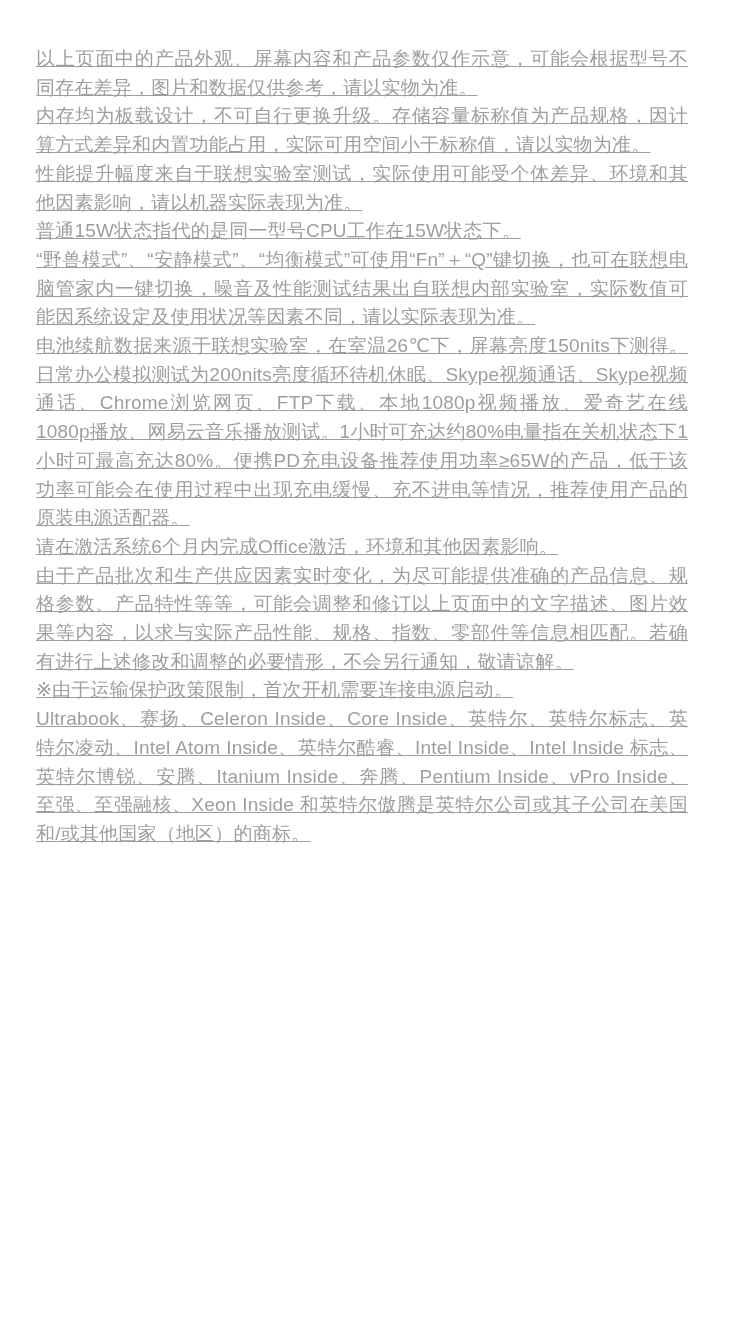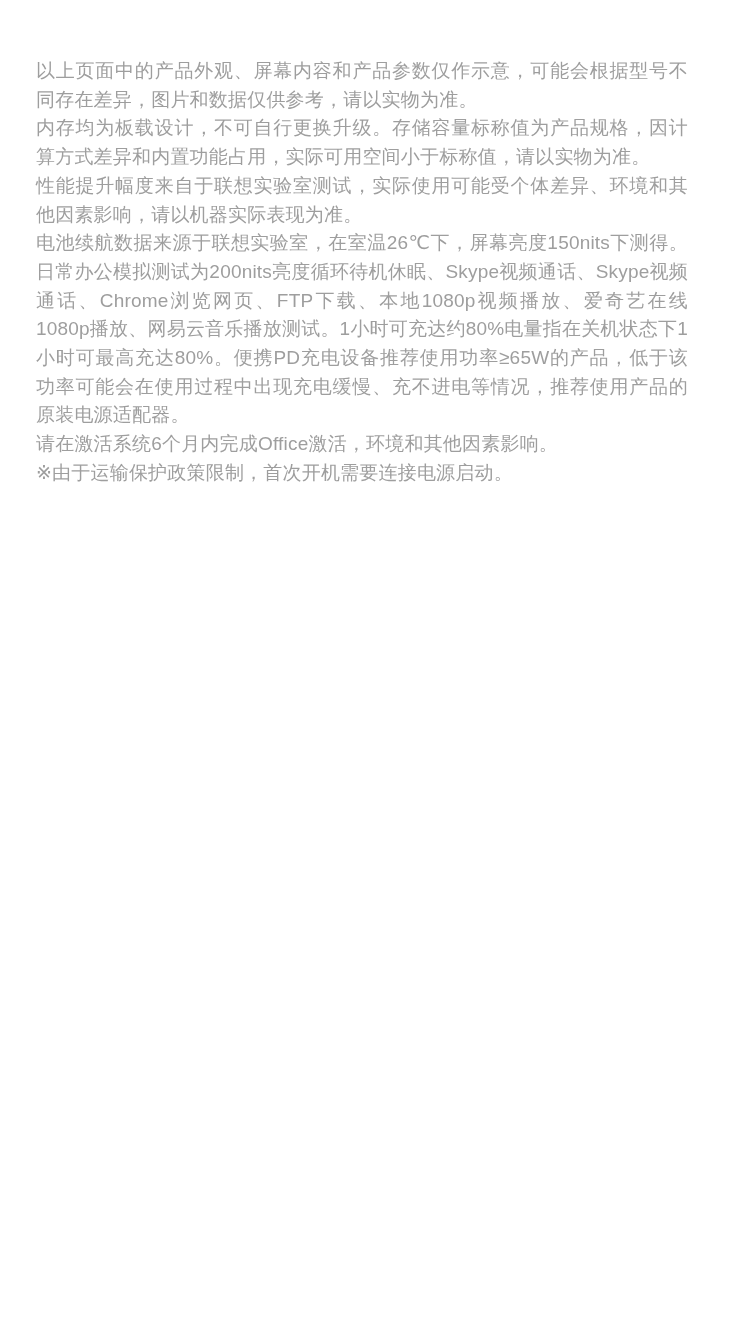--- a/index.html
+++ b/index.html
@@ -8,37 +8,42 @@
   }
   body {
     width: 750px;
     height: 1336px;
     background: #ffffff;
     overflow: hidden;
   }
   .disclaimer {
     box-sizing: border-box;
     width: 720px;
-    padding: 57px 32px 0 36px;
+    padding: 45px 32px 0 36px;
     font-family: "Liberation Sans", "DejaVu Sans", sans-serif;
     font-size: 19px;
     line-height: 28.7px;
     color: #9e9e9e;
     text-align: justify;
     letter-spacing: 0.2px;
+    text-decoration: underline;
   }
   .disclaimer p {
     margin: 0;
     padding: 0;
     word-break: break-word;
   }
 </style>
 </head>
 <body>
 
 <div class="disclaimer">
   <p>以上页面中的产品外观、屏幕内容和产品参数仅作示意，可能会根据型号不同存在差异，图片和数据仅供参考，请以实物为准。</p>
   <p>内存均为板载设计，不可自行更换升级。存储容量标称值为产品规格，因计算方式差异和内置功能占用，实际可用空间小于标称值，请以实物为准。</p>
   <p>性能提升幅度来自于联想实验室测试，实际使用可能受个体差异、环境和其他因素影响，请以机器实际表现为准。</p>
+  <p>普通15W状态指代的是同一型号CPU工作在15W状态下。</p>
+  <p>“野兽模式”、“安静模式”、“均衡模式”可使用“Fn”＋“Q”键切换，也可在联想电脑管家内一键切换，噪音及性能测试结果出自联想内部实验室，实际数值可能因系统设定及使用状况等因素不同，请以实际表现为准。</p>
   <p>电池续航数据来源于联想实验室，在室温26℃下，屏幕亮度150nits下测得。日常办公模拟测试为200nits亮度循环待机休眠、Skype视频通话、Skype视频通话、Chrome浏览网页、FTP下载、本地1080p视频播放、爱奇艺在线1080p播放、网易云音乐播放测试。1小时可充达约80%电量指在关机状态下1小时可最高充达80%。便携PD充电设备推荐使用功率≥65W的产品，低于该功率可能会在使用过程中出现充电缓慢、充不进电等情况，推荐使用产品的原装电源适配器。</p>
   <p>请在激活系统6个月内完成Office激活，环境和其他因素影响。</p>
+  <p>由于产品批次和生产供应因素实时变化，为尽可能提供准确的产品信息、规格参数、产品特性等等，可能会调整和修订以上页面中的文字描述、图片效果等内容，以求与实际产品性能、规格、指数、零部件等信息相匹配。若确有进行上述修改和调整的必要情形，不会另行通知，敬请谅解。</p>
   <p>※由于运输保护政策限制，首次开机需要连接电源启动。</p>
+  <p>Ultrabook、赛扬、Celeron Inside、Core Inside、英特尔、英特尔标志、英特尔凌动、Intel Atom Inside、英特尔酷睿、Intel Inside、Intel Inside 标志、英特尔博锐、安腾、Itanium Inside、奔腾、Pentium Inside、vPro Inside、至强、至强融核、Xeon Inside 和英特尔傲腾是英特尔公司或其子公司在美国和/或其他国家（地区）的商标。</p>
 </div>
 
 </body></html>

